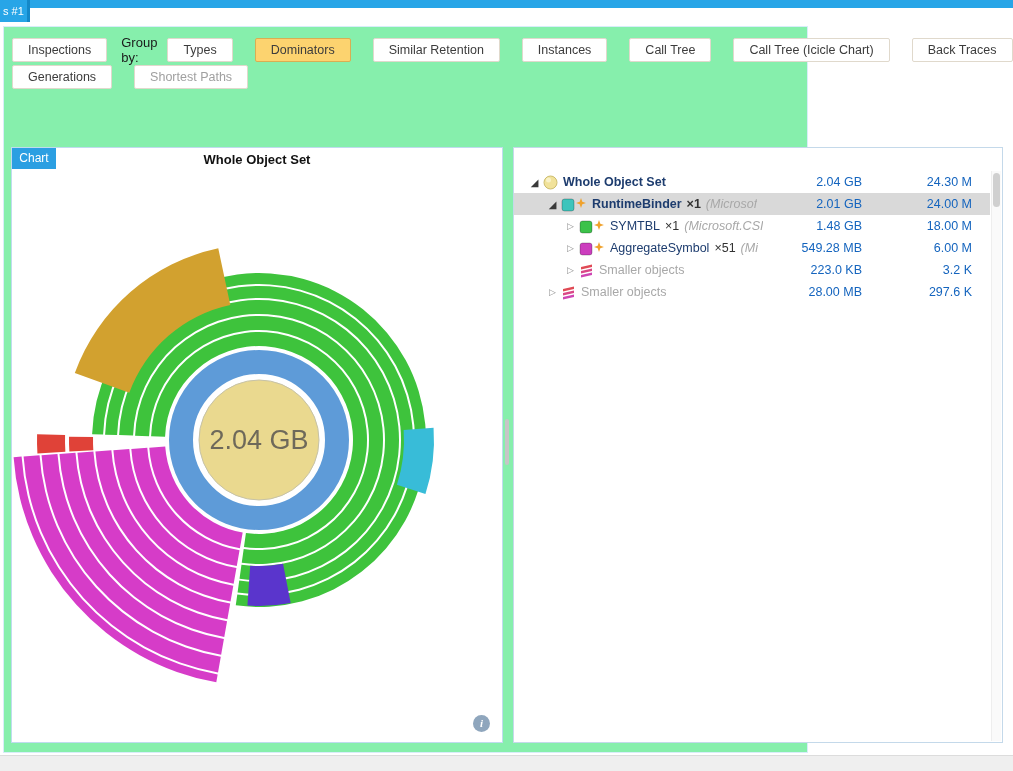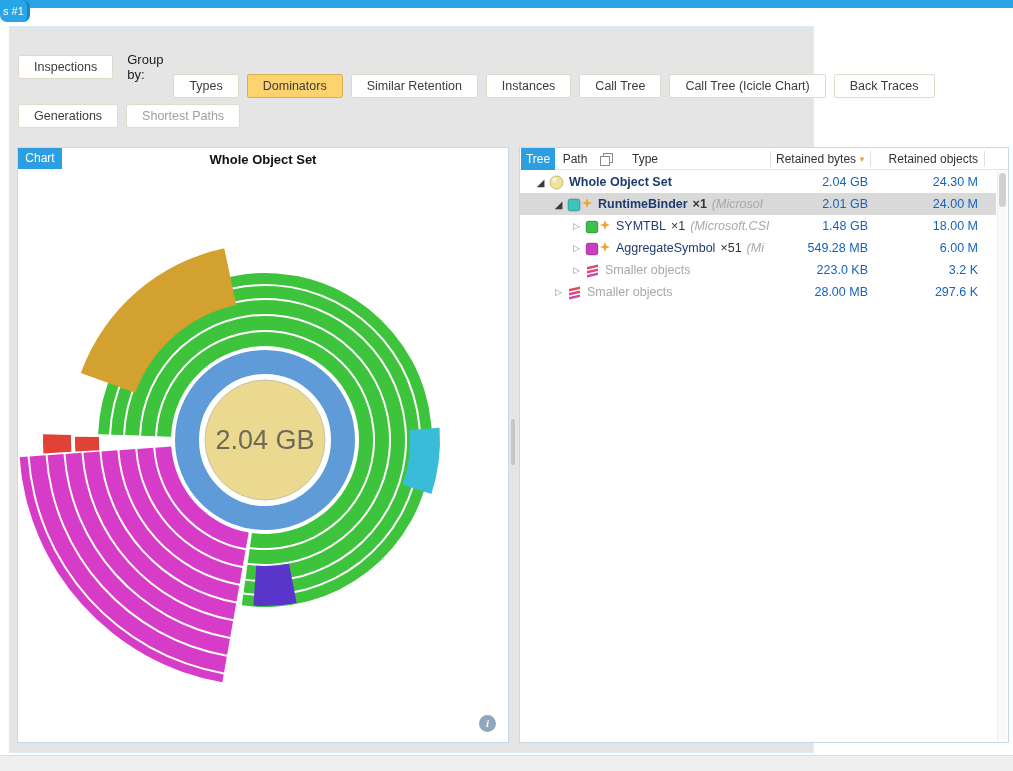--- a/index.html
+++ b/index.html
@@ -6,33 +6,33 @@
   html,body { margin:0; padding:0; }
   body {
     width:1013px; height:771px; position:relative; overflow:hidden;
     background:#ffffff; font-family:"Liberation Sans", sans-serif; color:#333;
   }
   
   .topstrip { position:absolute; left:0; top:0; width:1013px; height:8px; background:#27a5e7; }
   .wintab {
     position:absolute; left:0; top:0; width:30px; height:22px; background:#27a5e7;
     color:#fff; font-size:11px; line-height:22px; padding-left:3px; border-right:3px solid #1488c8;
-    white-space:nowrap; overflow:hidden;border-radius:7px;
-  }
-  
-  .main { position:absolute; left:9px; top:26px; width:805px; height:727px;
-          background:#e5e5e5; border:1px solid #d8edf9; }
+    white-space:nowrap; overflow:hidden;
+  }
+  
+  .main { position:absolute; left:3px; top:26px; width:805px; height:727px;
+          background:#86efac; border:1px solid #d8edf9; }
   .bottomstrip { position:absolute; left:0; top:755px; width:1013px; height:16px;
                  background:#efefef; border-top:1px solid #dcdcdc; }
 
   
   .tabrow { position:absolute; left:8px; display:flex; align-items:center; }
   .tabrow.row1 { top:8px; }
   .tabrow.row2 { top:38px;border-radius:7px; }
-  .tabs { display:flex; gap:8px;margin-top:39px; }
+  .tabs { display:flex; gap:22px; }
   .btn {
     display:inline-flex; align-items:center; justify-content:center;
     height:24px; padding:0 15px; background:#fff; border:1px solid #e0d9cc;
     border-radius:2px; font-size:12.5px; color:#3c3c3c; white-space:nowrap;
     font-family:"Liberation Sans", sans-serif; cursor:default;
   }
   .btn.selected { background:#fcd36f; border-color:#d8ae53; }
   .btn.disabled { color:#a0a0a0; }
   .grouplabel { font-size:13px; color:#1a1a1a; margin:0 10px 0 14px; }
 
@@ -164,36 +164,20 @@
         <path d="M25.41 283.55 A222 222 0 0 1 25.08 264.19 L53.07 264.92 A194 194 0 0 0 53.36 281.84 Z" fill="#e04238"></path>
         <circle cx="247" cy="270" r="60" fill="#ead98f" stroke="#c6c2a8" stroke-width="1"></circle>
         <text x="247" y="279" text-anchor="middle" font-size="27" fill="#6e695a">2.04 GB</text>
       </svg>
     <div class="infoicon">i</div>
   </div>
 
   <div class="splitter"></div>
 
   <div class="treepanel">
-    <div class="theader">
-      <div class="ttab tree">Tree</div>
-      <div class="ttab path">Path</div>
-      <span class="copyicon">
-        <svg width="13" height="13">
-            <rect x="3.5" y="0.5" width="9" height="9" fill="#fff" stroke="#8a8a8a"></rect>
-            <rect x="0.5" y="3.5" width="9" height="9" fill="#fff" stroke="#8a8a8a"></rect>
-          </svg>
-      </span>
-      <span class="coltype">Type</span>
-      <span class="colbytes"><span>Retained bytes</span><span class="sortarrow">▼</span></span>
-      <span class="colobjs">Retained objects</span>
-      <span class="vsep s1"></span>
-      <span class="vsep s2"></span>
-      <span class="vsep s3"></span>
-    </div>
     <div class="rows" id="tree-rows">
         <div class="trow bold" style="padding-left: 14px;">
           <span class="expander open">◢</span>
           <span class="ticon">
             <svg width="15" height="15">
               <circle cx="7.5" cy="7.5" r="6.5" fill="#f1e29a" stroke="#cdbd6d"></circle>
               <circle cx="5.5" cy="5" r="2.5" fill="#f9f2c8"></circle>
             </svg>
           </span>
           <span class="tname">Whole Object Set</span>

